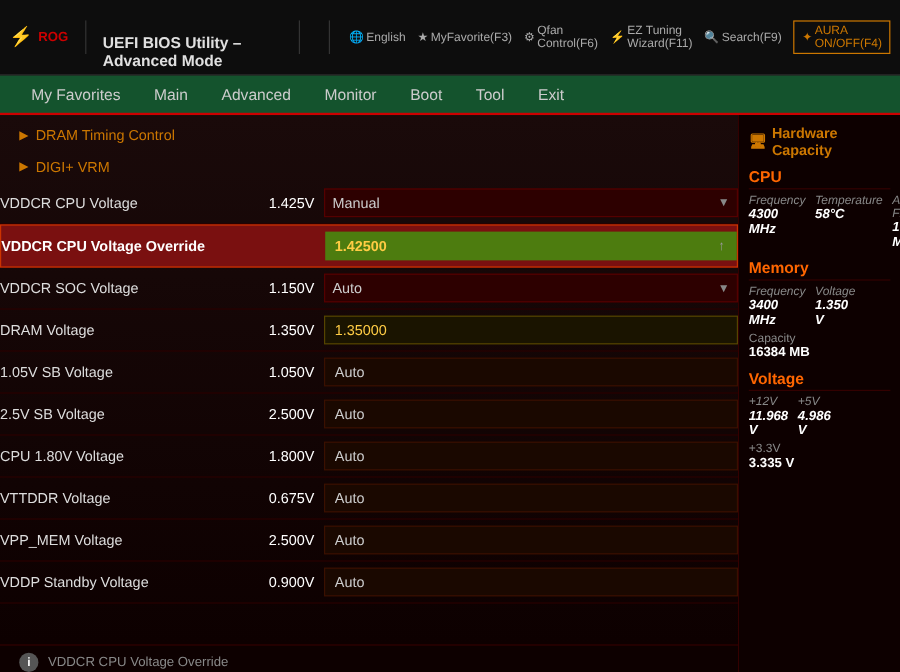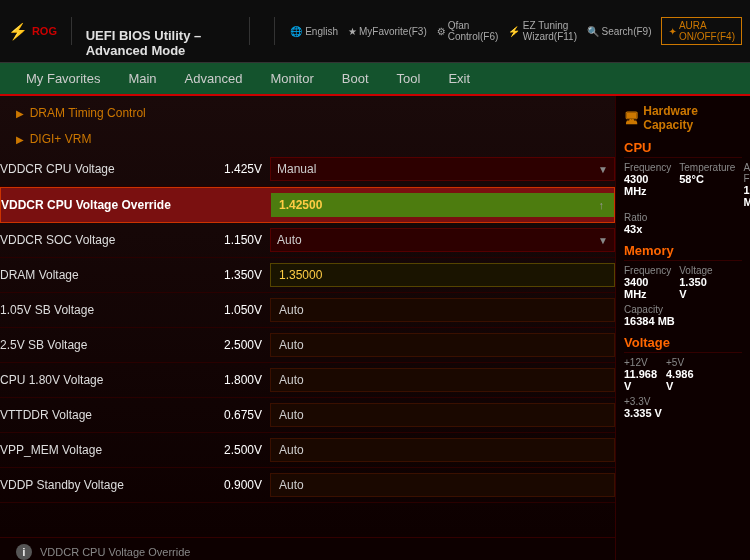--- a/index.html
+++ b/index.html
@@ -229,23 +229,24 @@
     .hw-section-title {
       color: #ff6600;
       font-size: 13px;
       font-weight: bold;
       margin: 8px 0 4px 0;
       border-bottom: 1px solid #330000;
       padding-bottom: 2px;
     }
     .hw-grid {
       display: grid;
-      grid-template-columns: 1fr 1fr 1fr;
+      grid-template-columns: 1fr 1fr 1fr 1fr;
       gap: 4px 8px;
       margin-bottom: 4px;
+      font-style: italic;
     }
     .hw-label {
       color: #888;
       font-size: 10px;
     }
     .hw-value {
       color: #fff;
       font-size: 11px;
       font-weight: bold;
     }

